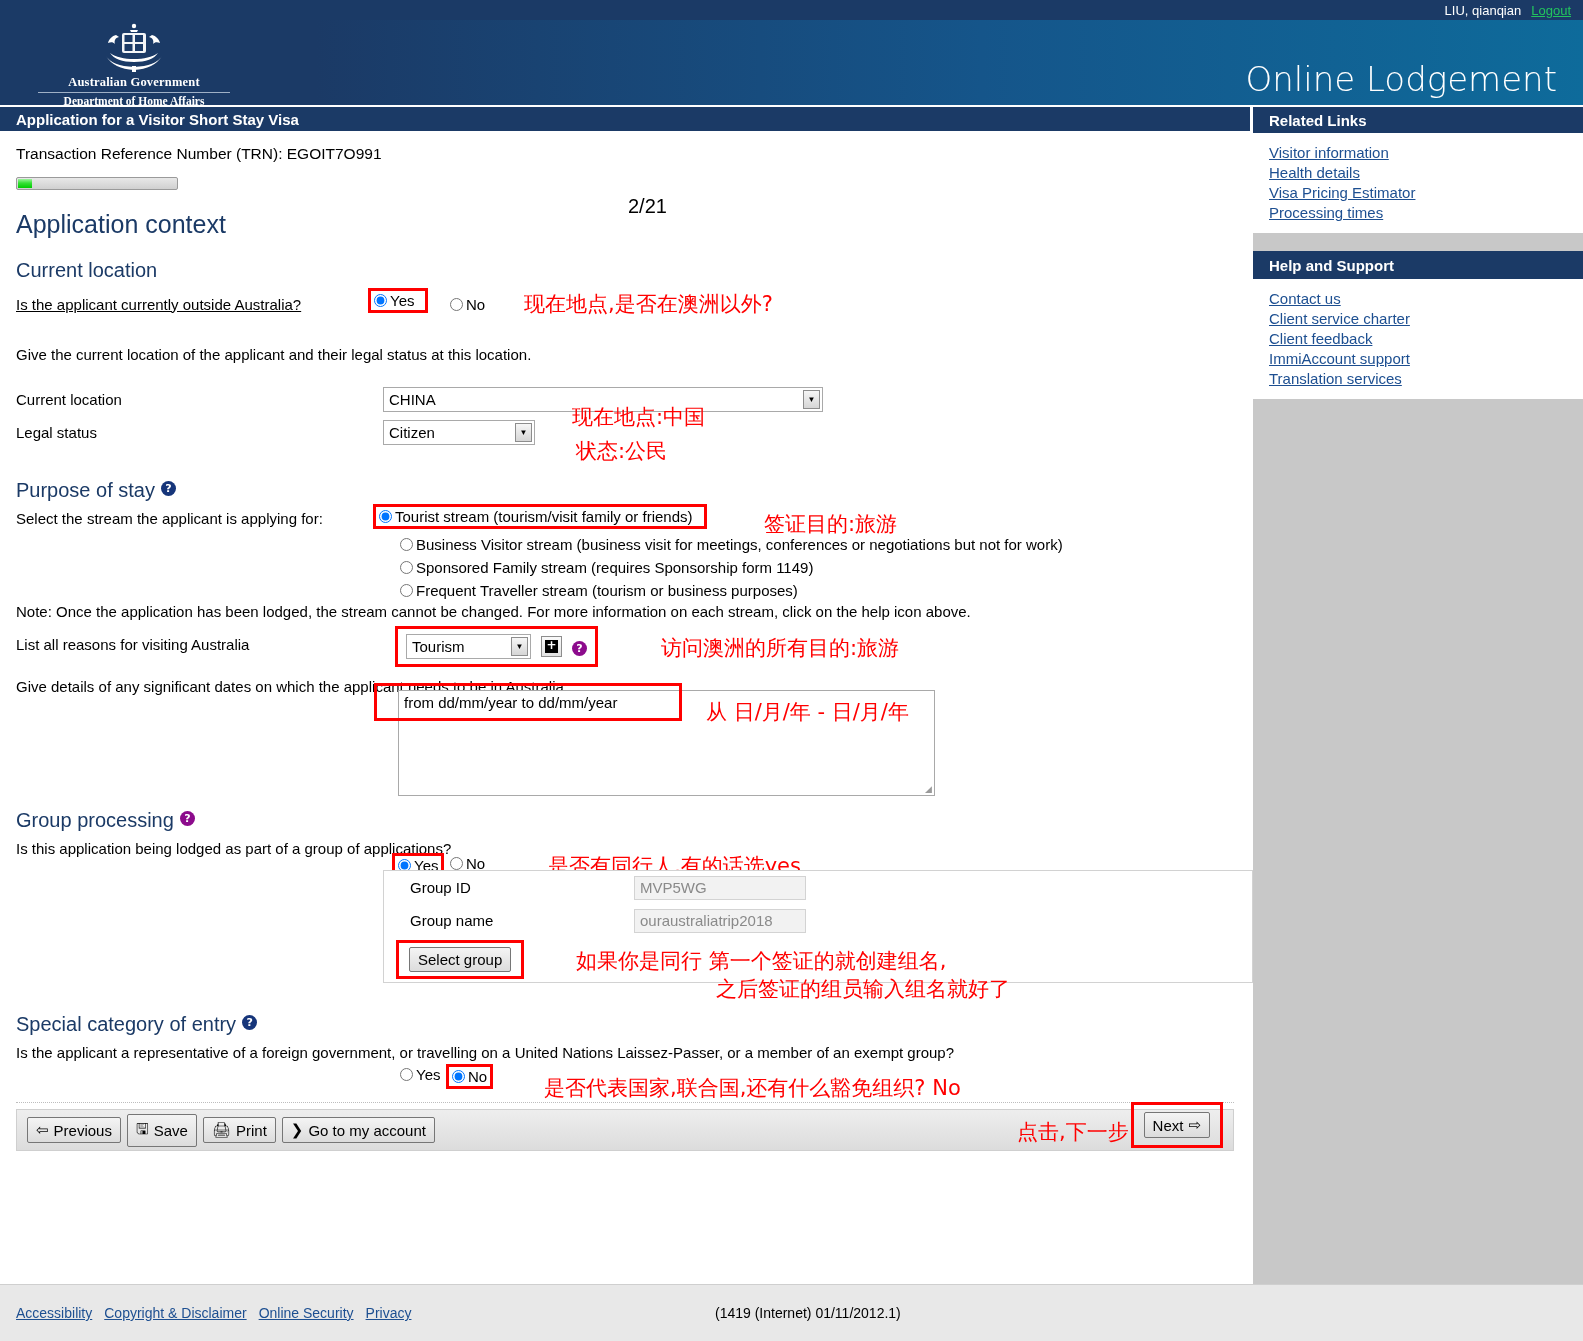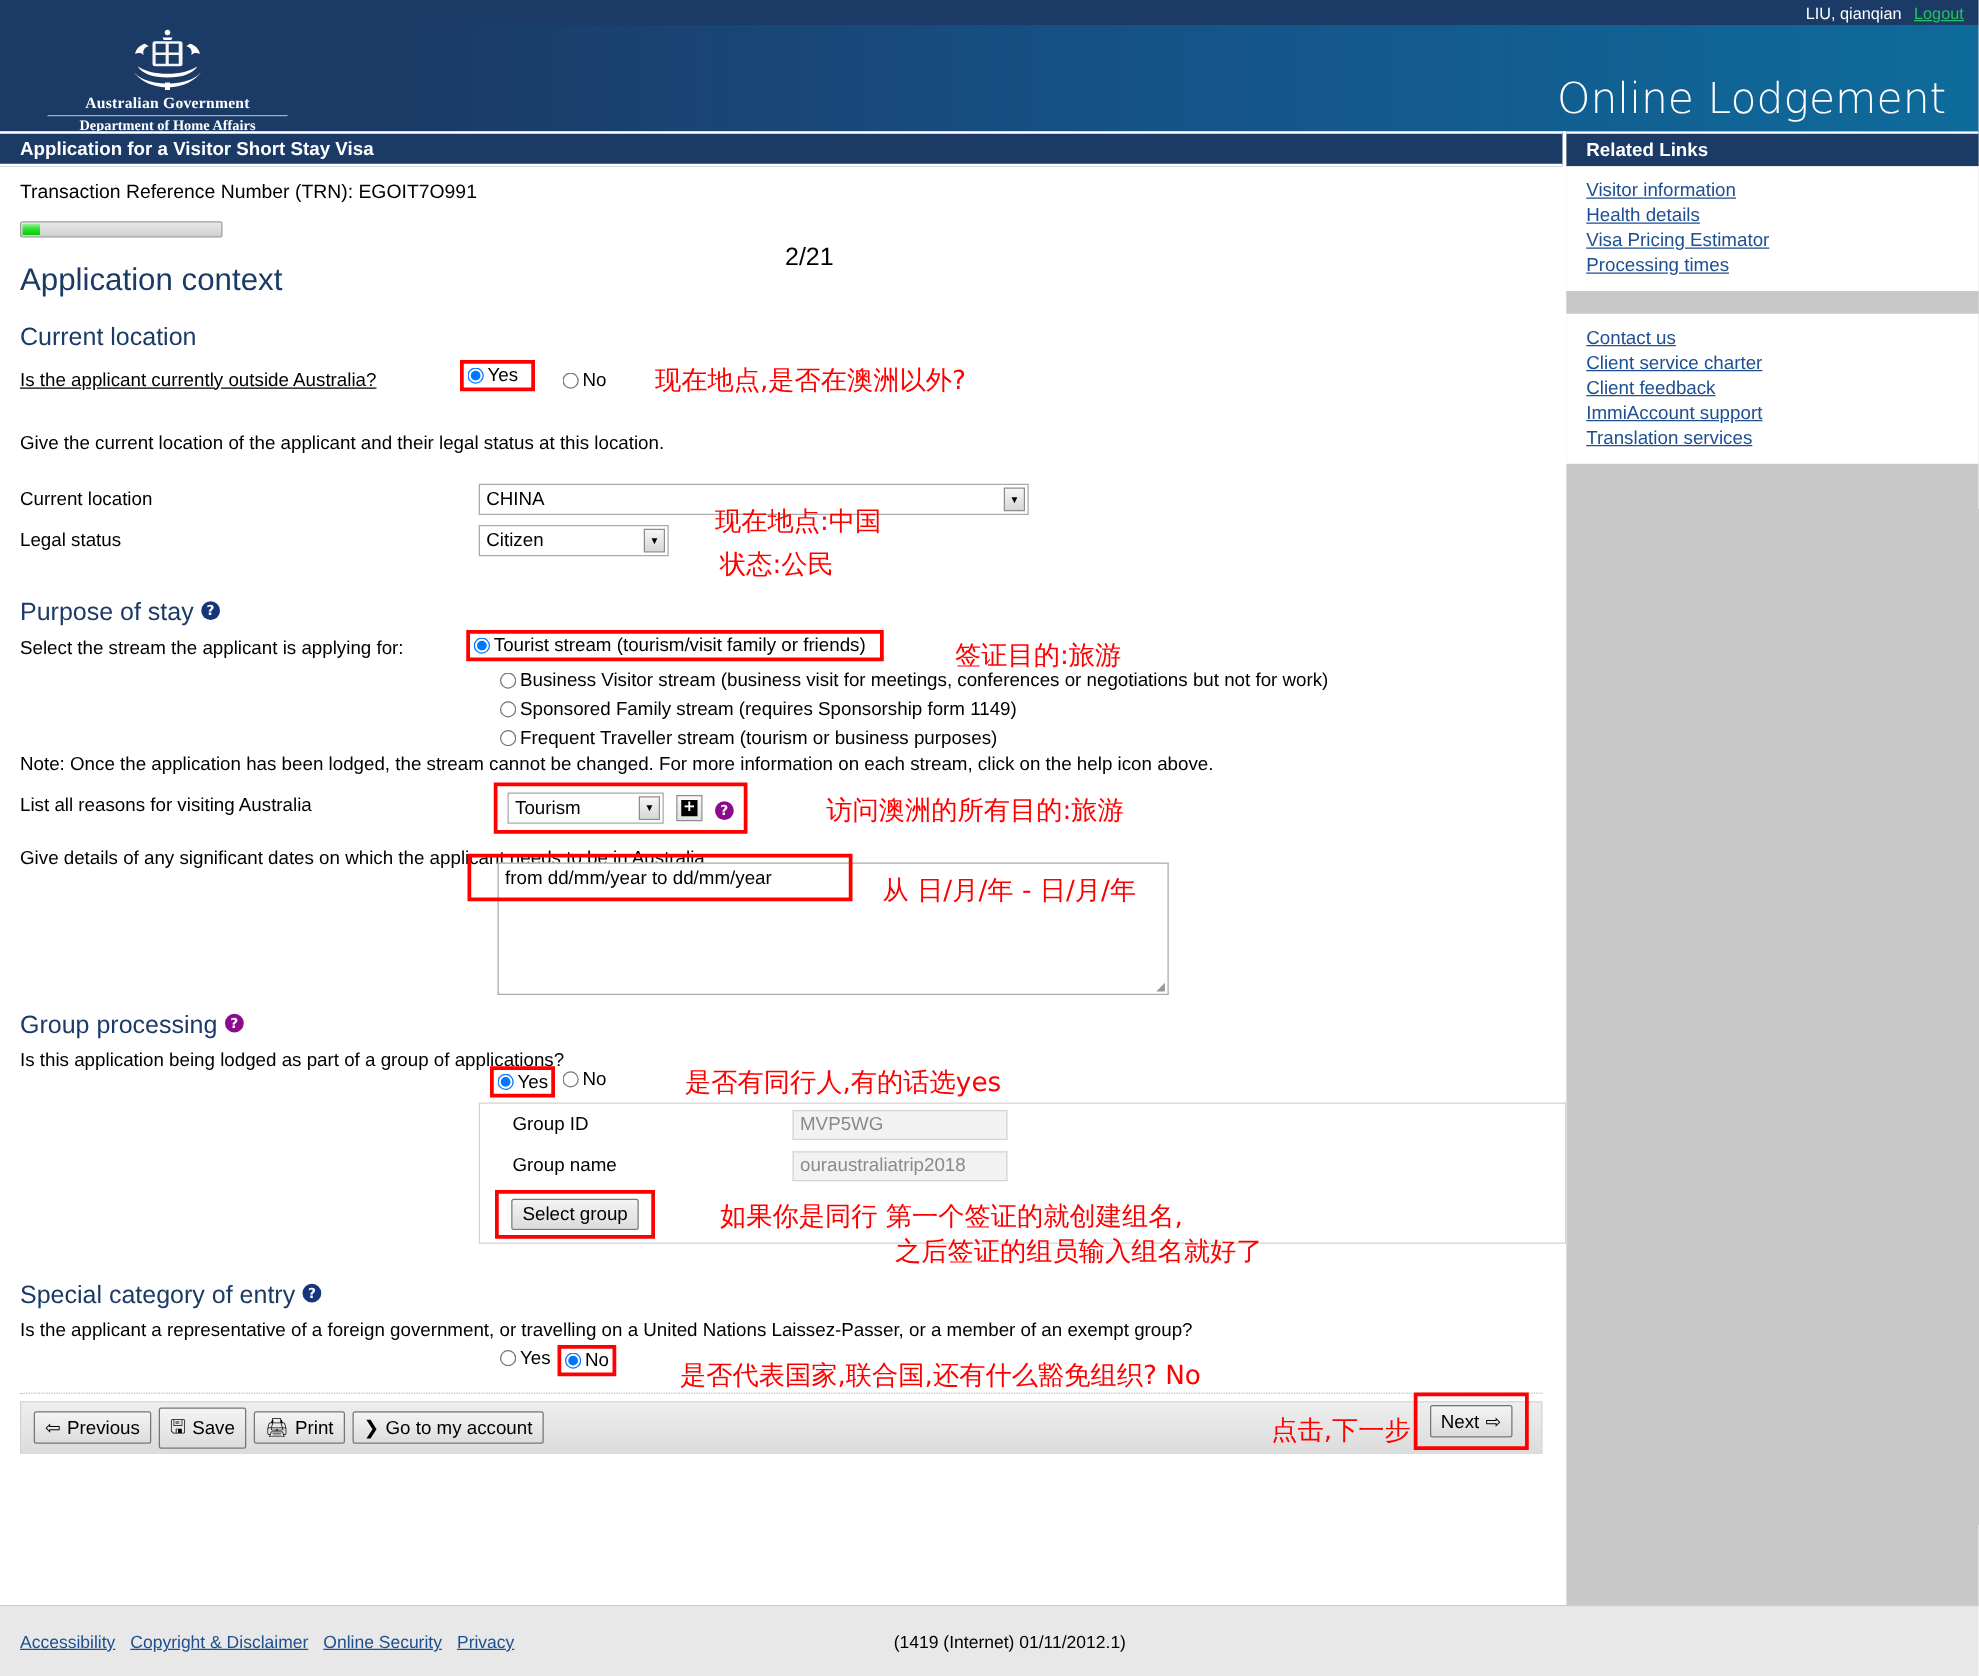--- a/index.html
+++ b/index.html
@@ -322,21 +322,21 @@
             <span>Yes</span>
           </label>
         </span>
         <label class="rad" style="position:absolute; left:434px; top:15px;">
           <input type="radio" name="grp" style="">
           <span>No</span>
         </label>
         <span class="cn" style="position:absolute; left:532px; top:12px;">是否有同行人,有的话选yes</span>
       </div>
 
-      <div class="grouppanel" style="margin-left:367px; width:870px; margin-top:12px; position:relative;">
+      <div class="grouppanel" style="margin-left:367px; width:870px; position:relative;">
         <div class="row">
           <span class="lbl" style="width:250px; padding-left:26px;">Group ID</span>
           <span class="greyfield">MVP5WG</span>
         </div>
         <div class="row">
           <span class="lbl" style="width:250px; padding-left:26px;">Group name</span>
           <span class="greyfield">ouraustraliatrip2018</span>
         </div>
         <div style="height:45px; padding-left:12px; display:flex; align-items:center;">
           <span class="redbox" style="padding:4px 10px;">
@@ -405,20 +405,23 @@
     <div class="sidehdr">
       <span>Related Links</span>
     </div>
     <div class="sidebody">
       <a>Visitor information</a>
       <a>Health details</a>
       <a>Visa Pricing Estimator</a>
       <a>Processing times</a>
     </div>
     <div class="sidegap"></div>
+    <div class="sidehdr" style="border-top:0;">
+      <span>Help and Support</span>
+    </div>
     <div class="sidebody">
       <a>Contact us</a>
       <a>Client service charter</a>
       <a>Client feedback</a>
       <a>ImmiAccount support</a>
       <a>Translation services</a>
     </div>
   </div>
 </div>
 

